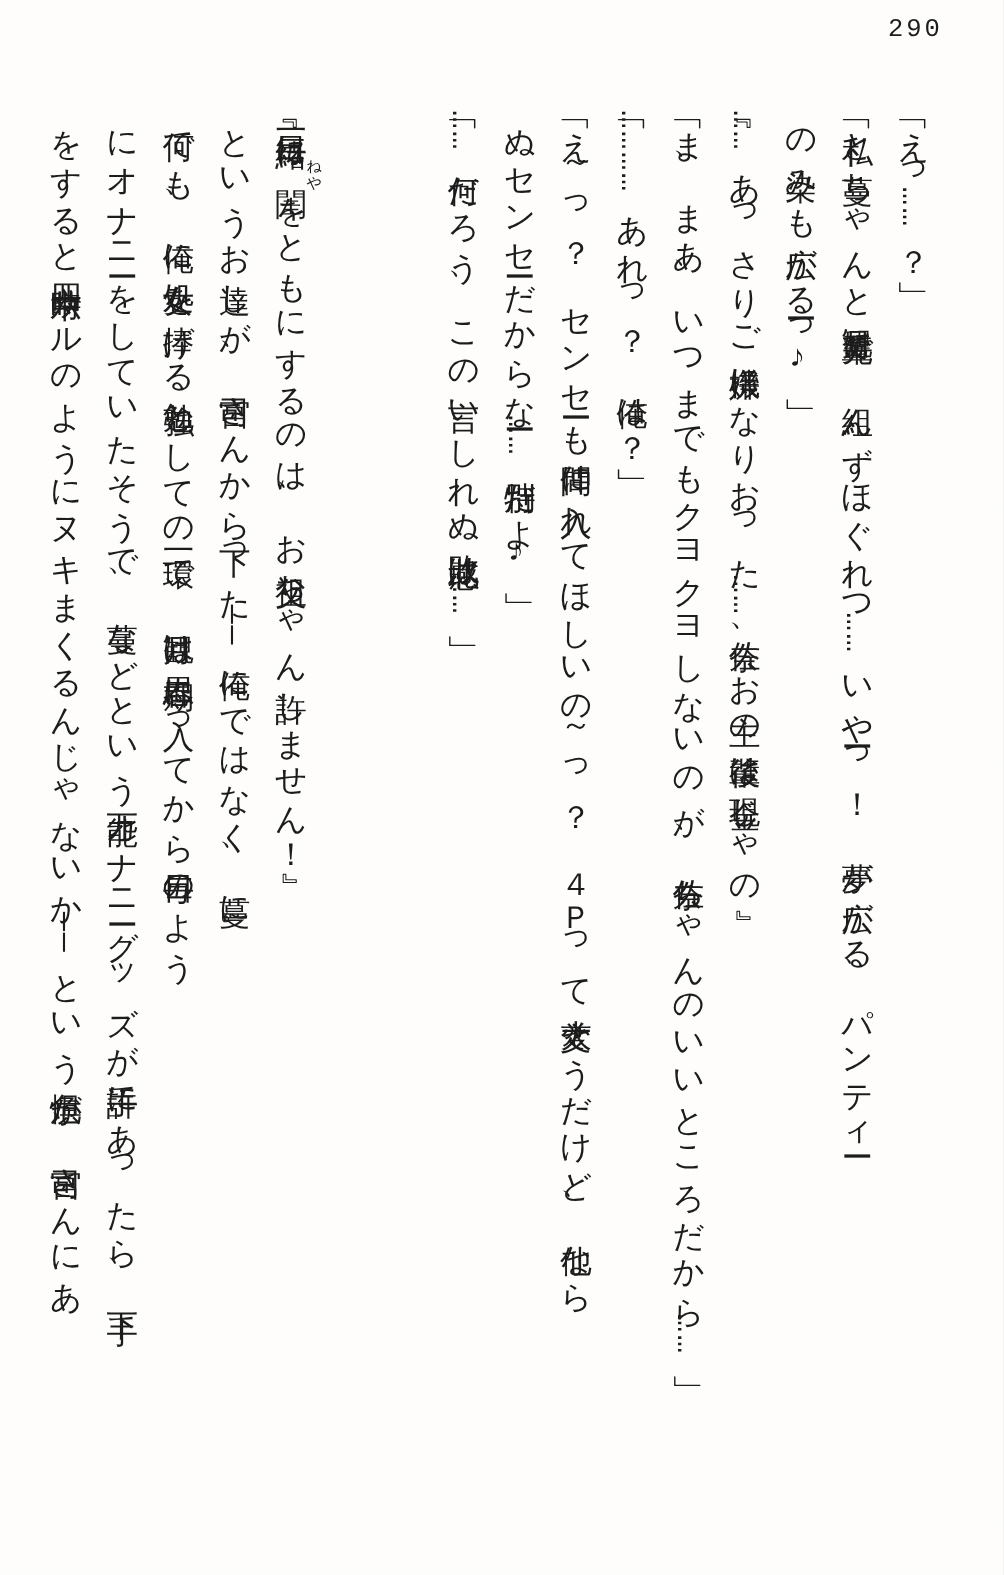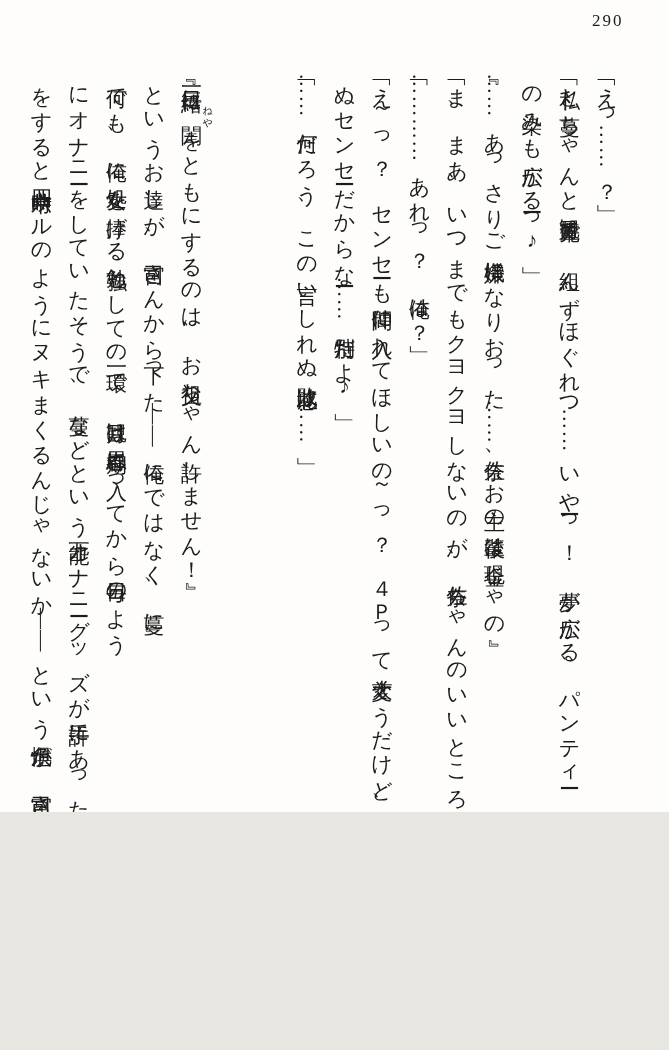--- a/index.html
+++ b/index.html
@@ -3,27 +3,27 @@
 <meta charset="utf-8">
 <style>
   html, body {
     margin: 0;
     padding: 0;
     background: #e8e6e1;
   }
   .page {
     position: relative;
     width: 669px;
-    height: 812px;
+    height: 1050px;
     margin: 0 auto;
     background:
       radial-gradient(ellipse 140% 120% at 50% 45%, rgba(255,255,255,0.65) 60%, rgba(180,175,165,0.18) 100%),
       var(--page-bg, #fbfaf6);
     overflow: hidden;
-    font-family: Liberation Serif, serif;
+    font-family: Liberation Mono, monospace;
     color: var(--ink, #1c1c1c);
   }
   .page-number {
     position: absolute;
     top: 11px;
     left: 592px;
     font-size: 17px;
     letter-spacing: 2px;
     color: var(--ink, #1c1c1c);
   }

